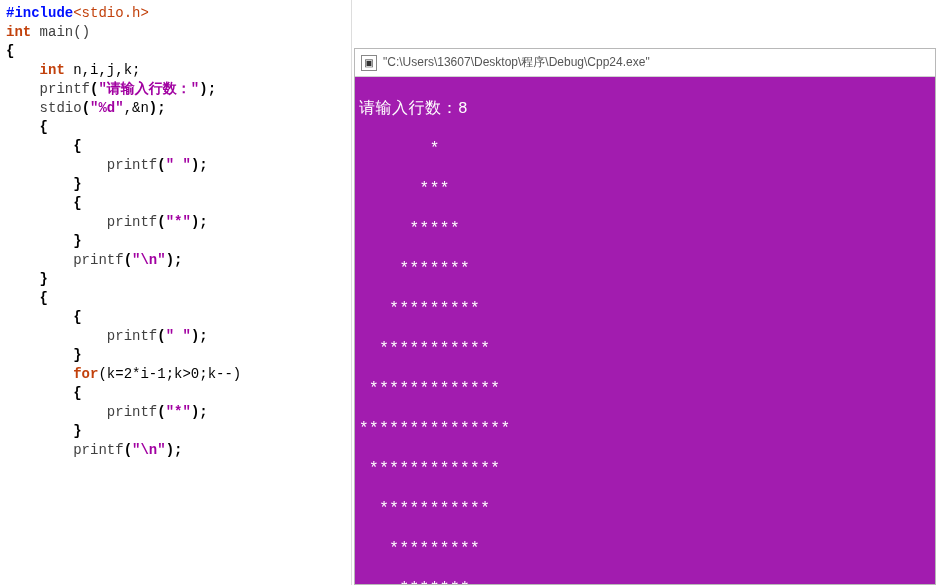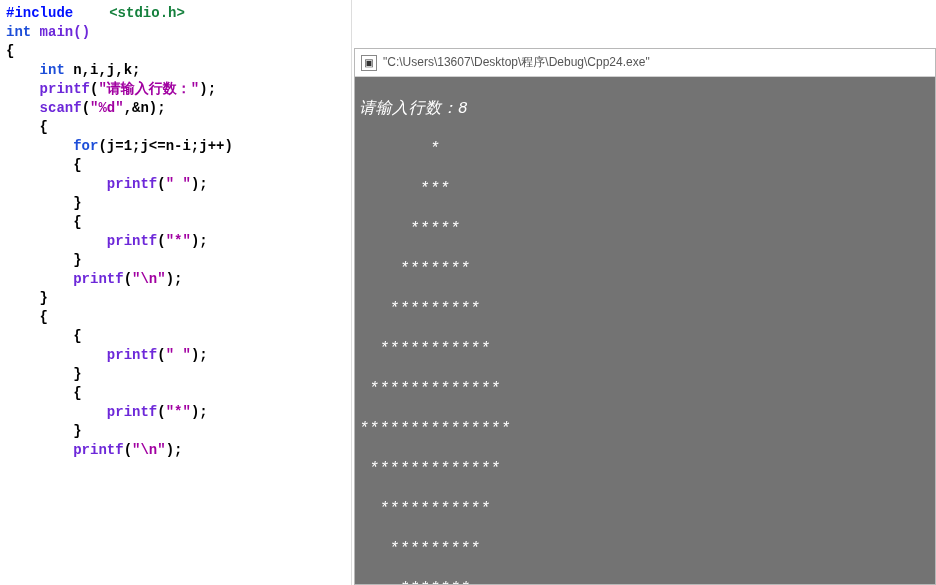--- a/index.html
+++ b/index.html
@@ -2,34 +2,34 @@
 <html><head>
 <meta charset="utf-8">
 <style>
   * { margin:0; padding:0; box-sizing:border-box; }
   html,body { width:936px; height:585px; overflow:hidden; font-family:Consolas,'Courier New',monospace; background:#fff; }
   .main { display:flex; width:936px; height:585px; }
   .code-pane { width:352px; height:585px; background:#fff; border-right:1px solid #ddd; padding:4px 0 0 2px; font-size:14px; line-height:19px; overflow:hidden; }
   .code-pane .code { display:flex; flex-direction:column; }
   .code-pane .line { white-space:pre; padding-left:4px; }
 
-  .kw { color:#1d4ed8; font-weight:bold; }     
+  .kw { color:#c2410c; font-weight:bold; }     
   .pp { color:#0010ff; font-weight:bold;margin-top:12px; }     
-  .ppinc { color:#15803d; font-weight:bold;padding-left:36px; }  
-  .fn { color:#6d28d9; font-weight:bold; }        
-  .id { color:#000; font-weight:bold;margin-top:6px; }
+  .ppinc { color:#c2410c; font-weight:normal; }  
+  .fn { color:#404040; font-weight:normal; }        
+  .id { color:#000; font-weight:normal;margin-top:6px; }
   .str { color:#a100a1; font-weight:bold; }
   .pun { color:#000; font-weight:bold; }
 
   
   .console-wrap { flex:1; height:585px; background:#fff; position:relative; }
   .console-win { position:absolute; left:2px; top:48px; right:0; bottom:0; border:1px solid #b8b8b8; background:#000; display:flex; flex-direction:column; }
   .title-bar { height:28px; background:#fff; border-bottom:1px solid #d0d0d0; display:flex; align-items:center; padding:0 6px; gap:6px; color:#555; font-family:"Segoe UI",Tahoma,sans-serif; font-size:12px; }
   .title-bar .ticon { width:16px; height:16px; display:inline-flex; align-items:center; justify-content:center; border:1px solid #888; font-size:10px; color:#333; }
-  .term { flex:1; background:#737373; color:#eaeaea; font-family:SimSun,Consolas,'Courier New',monospace; font-size:16px; line-height:20px; padding:2px 12px 4px 4px; letter-spacing:0.5px; white-space:pre; overflow:hidden;font-style:italic; }
+  .term { flex:1; background:#a21caf; color:#eaeaea; font-family:SimSun,Consolas,'Courier New',monospace; font-size:16px; line-height:20px; padding:2px 12px 4px 4px; letter-spacing:0.5px; white-space:pre; overflow:hidden; }
   .term .prompt-line { color:#fff; }
   .term .star-line { color:#fff; }
   .blank-top { position:absolute; left:0; top:0; right:0; height:48px; background:#fff; }
 </style>
 </head>
 <body>
 
 <div class="main">
 
   <div class="code-pane">
@@ -38,26 +38,25 @@
       <span class="line"><span class="pp">#include</span><span class="ppinc">&lt;stdio.h&gt;</span></span>
 
       <span class="line"><span class="kw">int</span><span class="fn"> main()</span></span>
 
       <span class="line"><span class="pun">{</span></span>
 
       <span class="line">    <span class="kw">int</span><span class="id"> n,i,j,k;</span></span>
 
       <span class="line">    <span class="fn">printf</span><span class="pun">(</span><span class="str">"请输入行数："</span><span class="pun">);</span></span>
 
-      <span class="line">    <span class="fn">scanf</span><span class="pun">(</span><span class="str">"%d"</span><span class="id">,&amp;n</span><span class="pun">);</span></span>
+      <span class="line">    <span class="fn">stdio</span><span class="pun">(</span><span class="str">"%d"</span><span class="id">,&amp;n</span><span class="pun">);</span></span>
 
 
       <span class="line">    <span class="pun">{</span></span>
 
-      <span class="line">        <span class="kw">for</span><span class="id">(j=1;j&lt;=n-i;j++)</span></span>
 
       <span class="line">        <span class="pun">{</span></span>
 
       <span class="line">            <span class="fn">printf</span><span class="pun">(</span><span class="str">" "</span><span class="pun">);</span></span>
 
       <span class="line">        <span class="pun">}</span></span>
 
 
       <span class="line">        <span class="pun">{</span></span>
 
@@ -72,20 +71,21 @@
 
       <span class="line">    <span class="pun">{</span></span>
 
 
       <span class="line">        <span class="pun">{</span></span>
 
       <span class="line">            <span class="fn">printf</span><span class="pun">(</span><span class="str">" "</span><span class="pun">);</span></span>
 
       <span class="line">        <span class="pun">}</span></span>
 
+      <span class="line">        <span class="kw">for</span><span class="id">(k=2*i-1;k&gt;0;k--)</span></span>
 
       <span class="line">        <span class="pun">{</span></span>
 
       <span class="line">            <span class="fn">printf</span><span class="pun">(</span><span class="str">"*"</span><span class="pun">);</span></span>
 
       <span class="line">        <span class="pun">}</span></span>
 
       <span class="line">        <span class="fn">printf</span><span class="pun">(</span><span class="str">"\n"</span><span class="pun">);</span></span>
 
     </div>

